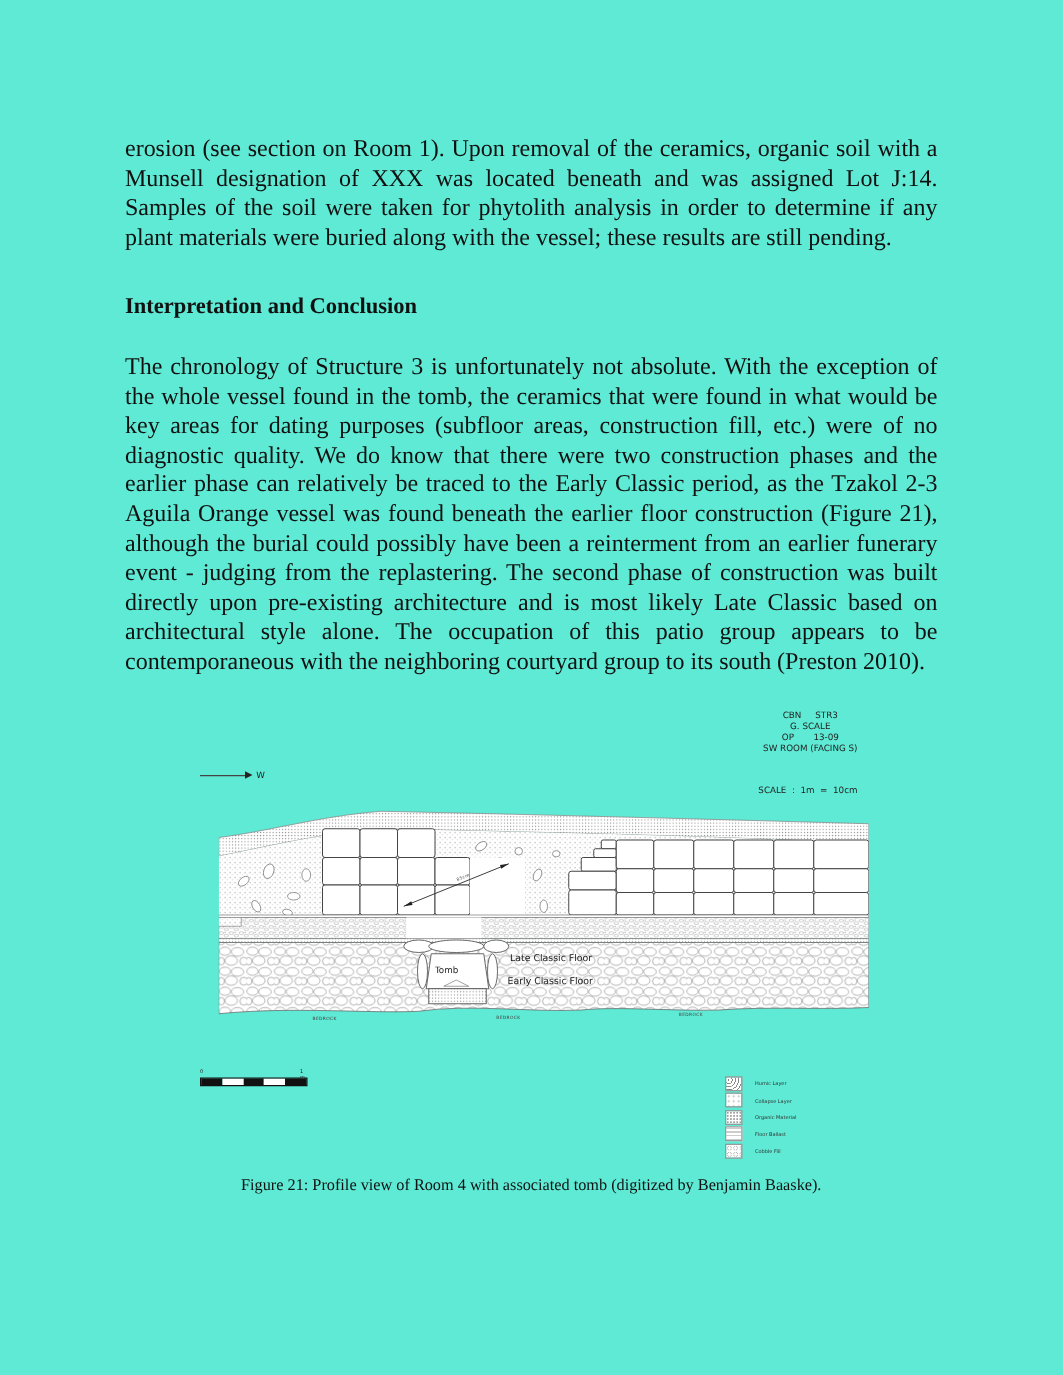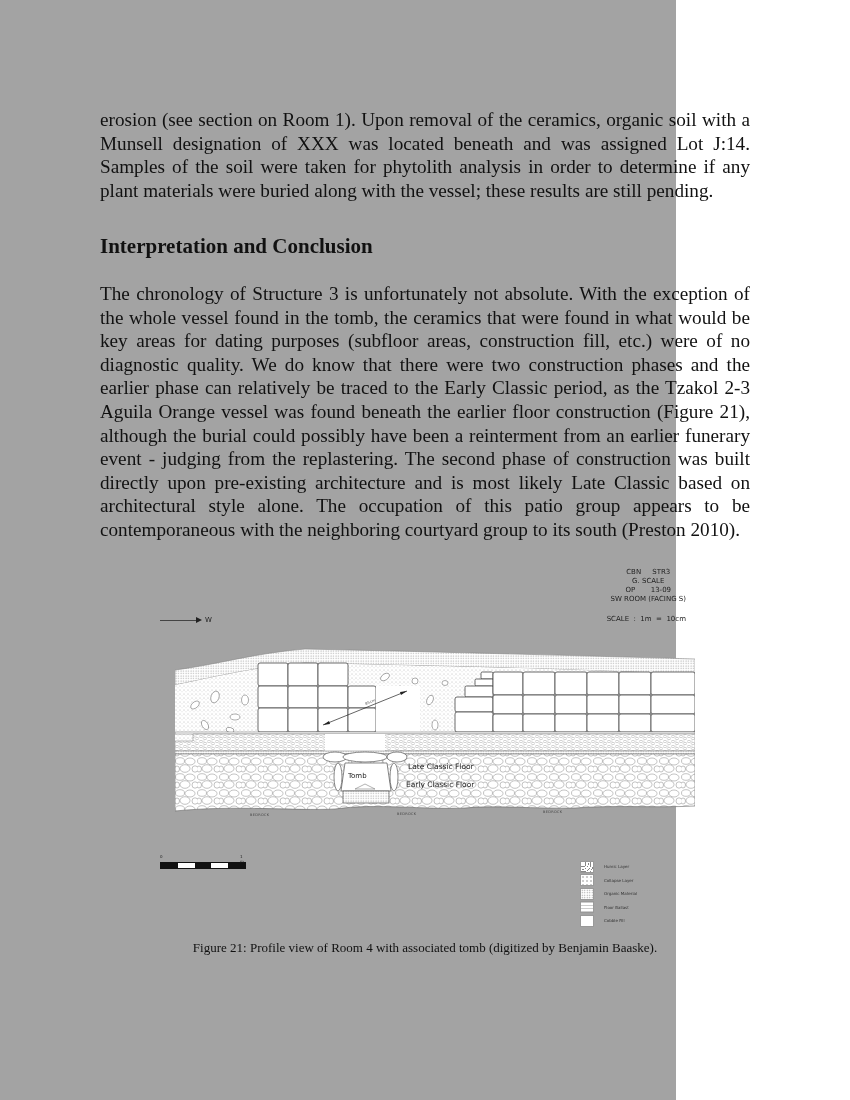--- a/index.html
+++ b/index.html
@@ -1,33 +1,33 @@
 <!DOCTYPE html>
 <html><head>
 <meta charset="utf-8">
 <style>
   html, body { margin: 0; padding: 0; background: #ffffff; }
   body { width: 850px; height: 1100px; position: relative; overflow: hidden; }
-  .page { position: absolute; left: 0; top: 0; width: 676px; height: 1100px; background: #a3a3a3; }
+  .page { position: absolute; left: 0; top: 0; width: 850px; height: 1100px; background: #5eead4; }
   .body-text {
     position: absolute; left: 100px; width: 650px;
     font-family: "Liberation Serif", serif; font-size: 19.2px; line-height: 23.6px;
     color: #111; text-align: justify; margin: 0;
   }
   #p1 { top: 108px; }
   #h1 { position: absolute; left: 100px; top: 234px; margin: 0;
-        font-family: "Liberation Serif", serif; font-weight: bold; font-size: 21px; color: #111; }
+        font-family: "Liberation Serif", serif; font-weight: bold; font-size: 18px; color: #111; }
   #p2 { top: 282px; }
   .figure { position: absolute; left: 150px; top: 560px; width: 560px; height: 370px; }
   .caption { position: absolute; left: 0; top: 940px; width: 850px; text-align: center;
              font-family: "Liberation Serif", serif; font-size: 13px; color: #111; margin: 0; }
   .info-block { position: absolute; right: 24px; top: 8px; text-align: center;
                 font-family: "DejaVu Sans", sans-serif; font-size: 7px; line-height: 9px; color: #222; }
   .info-block div { white-space: pre; }
-  .scale-text { position: absolute; right: 24px; top: 55px; font-family: "DejaVu Sans", sans-serif;
+  .scale-text { position: absolute; right: 24px; top: 68px; font-family: "DejaVu Sans", sans-serif;
                 font-size: 7px; color: #222; white-space: pre; }
   .north { position: absolute; left: 10px; top: 56px; font-family: "DejaVu Sans", sans-serif; font-size: 7px; color:#222; }
   .north .line { display: inline-block; width: 36px; height: 1px; background: #444; vertical-align: middle; }
   .north .arrow { display: inline-block; width: 0; height: 0; border-left: 6px solid #222; border-top: 3px solid transparent; border-bottom: 3px solid transparent; vertical-align: middle; margin-right: 3px; }
   .drawing { position: absolute; left: 25px; top: 85px; width: 520px; height: 180px; }
   .lbl { position: absolute; font-family: "DejaVu Sans", sans-serif; color: #222; }
   .lbl-floor { font-size: 7.5px; margin-top: 24px; }
   .lbl-tomb { font-size: 7px; }
   .lbl-bedrock { font-size: 3.5px; color: #444; letter-spacing: 0.3px; }
   .scalebar { position: absolute; left: 10px; top: 302px; }

